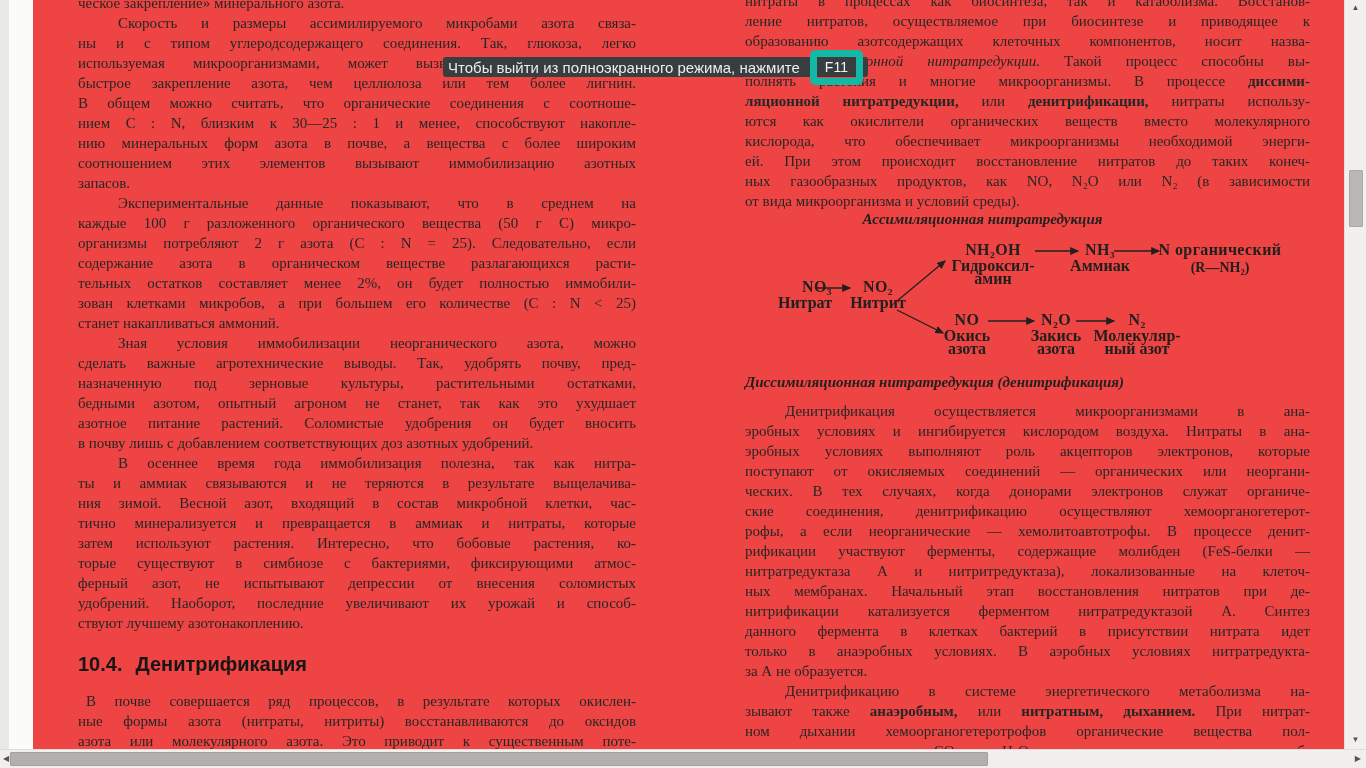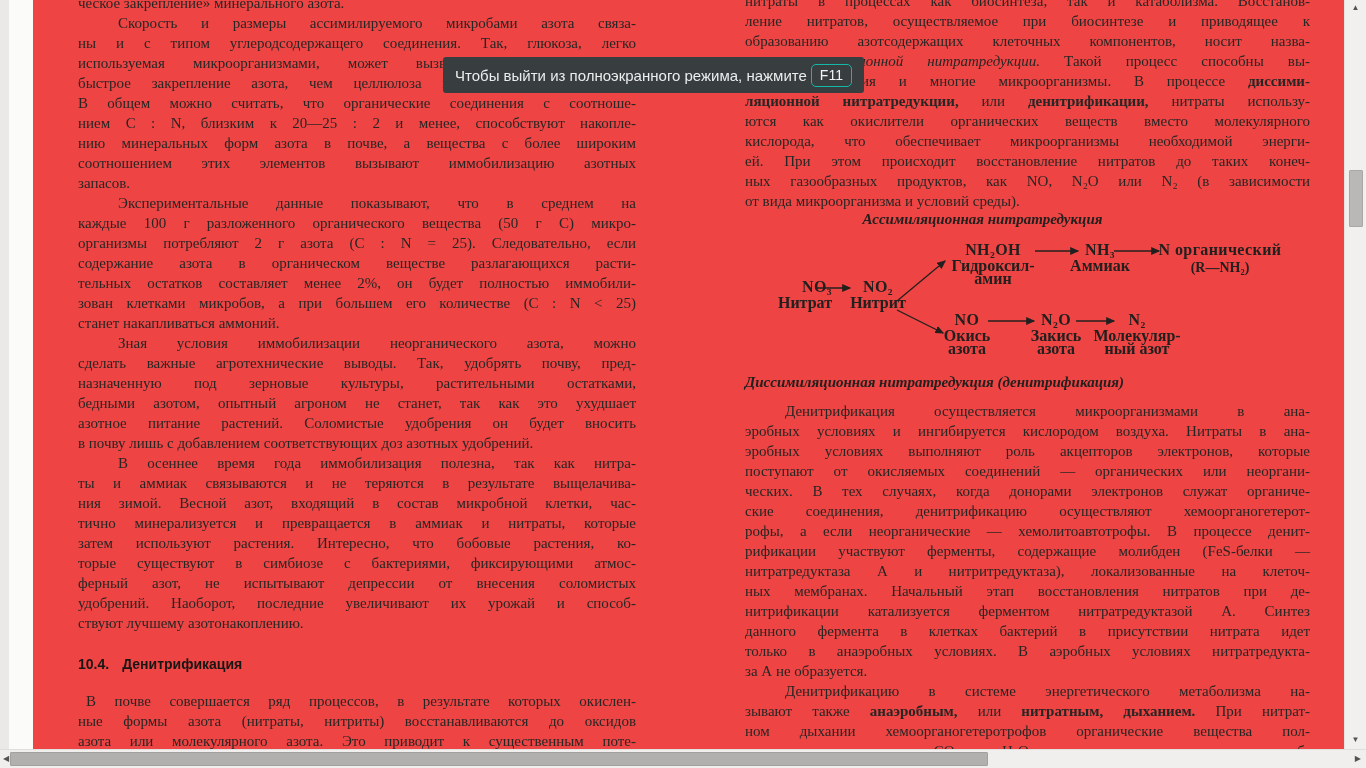--- a/index.html
+++ b/index.html
@@ -12,39 +12,39 @@
   
   .col{position:absolute;color:#282624;}
   .col-left{left:78px;top:-7px;width:558px;}
   .col-right{left:745px;top:-9px;width:565px;}
   .line{height:20px;line-height:20px;font-size:15px;text-align:justify;text-align-last:justify;
         white-space:normal;overflow:visible;color:#282624;}
   .line.last{text-align-last:left;}
   .line .b{font-weight:bold;}
   .line .i{font-style:italic;}
   .sec-heading{font-family:"Liberation Sans","DejaVu Sans",sans-serif;font-weight:bold;
-               font-size:14px;line-height:26px;margin-top:18px;margin-bottom:14px;color:#181614;}
+               font-size:20px;line-height:26px;margin-top:18px;margin-bottom:14px;color:#181614;}
   .sec-heading .sec-num{margin-right:13px;}
 
   
   .diagram{position:relative;height:190px;color:#22201e;}
   .diagram-title{position:absolute;top:0;left:0;right:90px;text-align:center;
                  font-weight:bold;font-style:italic;font-size:15px;}
   .diagram-caption{position:absolute;top:163px;left:0;right:0;
                    font-weight:bold;font-style:italic;font-size:15px;}
   .node{position:absolute;text-align:center;}
   .node .formula{font-size:16px;font-weight:bold;letter-spacing:.4px;line-height:18px;}
   .node .nlabel{font-size:16px;font-weight:bold;line-height:13px;}
   .arrows{position:absolute;left:0;top:0;width:565px;height:190px;}
 
   
-  .fs-overlay{position:absolute;left:443px;top:57px;height:36px;display:flex;align-items:center;
-              padding:0 12px;background:#383d40;border-radius:3px;color:#eceded;
+  .fs-overlay{position:absolute;left:443px;top:57px;height:20px;display:flex;align-items:center;
+              padding:0 5px;background:#383d40;border-radius:3px;color:#eceded;
               font-family:"Liberation Sans","DejaVu Sans",sans-serif;font-size:15px;box-sizing:border-box;}
-  .fs-key{display:inline-block;margin-left:4px;padding:0 8px;line-height:21px;border:1px solid #14b8a6;
+  .fs-key{display:inline-block;margin-left:10px;padding:0 8px;line-height:21px;border:7px solid #14b8a6;
           border-radius:5px;font-size:14px;color:#f2f3f3;}
 
   
   .vscroll{position:absolute;top:0;right:0;width:22px;height:749px;background:#f1f0ee;border-left:1px solid #e3e2e0;box-sizing:border-box;}
   .vscroll .arrow{position:absolute;left:0;right:0;text-align:center;color:#55534f;font-size:8px;line-height:12px;cursor:default;}
   .vscroll .arrow.up{top:2px;}
   .vscroll .arrow.down{bottom:3px;}
   .vthumb{position:absolute;left:4px;width:14px;background:#b9b8b6;border:1px solid #a9a8a6;border-radius:1px;box-sizing:border-box;}
   .hscroll{position:absolute;left:0;bottom:0;width:1366px;height:19px;background:#f0efed;border-top:1px solid #dededc;box-sizing:border-box;}
   .hscroll .arrow{position:absolute;top:2px;color:#55534f;font-size:8px;line-height:14px;cursor:default;}
@@ -60,21 +60,21 @@
   <div class="edge-strip"></div>
   <div class="page-edge"></div>
 
   <div class="col col-left">
       <div class="line last"><span>ческое закрепление» минерального азота.</span></div>
       <div class="line" style="text-indent: 40px;"><span>Скорость и размеры ассимилируемого микробами азота связа-</span></div>
       <div class="line"><span>ны и с типом углеродсодержащего соединения. Так, глюкоза, легко</span></div>
       <div class="line"><span>используемая микроорганизмами, может вызвать значительно более</span></div>
       <div class="line"><span>быстрое закрепление азота, чем целлюлоза или тем более лигнин.</span></div>
       <div class="line"><span>В общем можно считать, что органические соединения с соотноше-</span></div>
-      <div class="line"><span>нием С : N, близким к 20—25 : 2 и менее, способствуют накопле-</span></div>
+      <div class="line"><span>нием С : N, близким к 30—25 : 1 и менее, способствуют накопле-</span></div>
       <div class="line"><span>нию минеральных форм азота в почве, а вещества с более широким</span></div>
       <div class="line"><span>соотношением этих элементов вызывают иммобилизацию азотных</span></div>
       <div class="line last"><span>запасов.</span></div>
       <div class="line" style="text-indent: 40px;"><span>Экспериментальные данные показывают, что в среднем на</span></div>
       <div class="line"><span>каждые 100 г разложенного органического вещества (50 г С) микро-</span></div>
       <div class="line"><span>организмы потребляют 2 г азота (С : N = 25). Следовательно, если</span></div>
       <div class="line"><span>содержание азота в органическом веществе разлагающихся расти-</span></div>
       <div class="line"><span>тельных остатков составляет менее 2%, он будет полностью иммобили-</span></div>
       <div class="line"><span>зован клетками микробов, а при большем его количестве (С : N &lt; 25)</span></div>
       <div class="line last"><span>станет накапливаться аммоний.</span></div>

